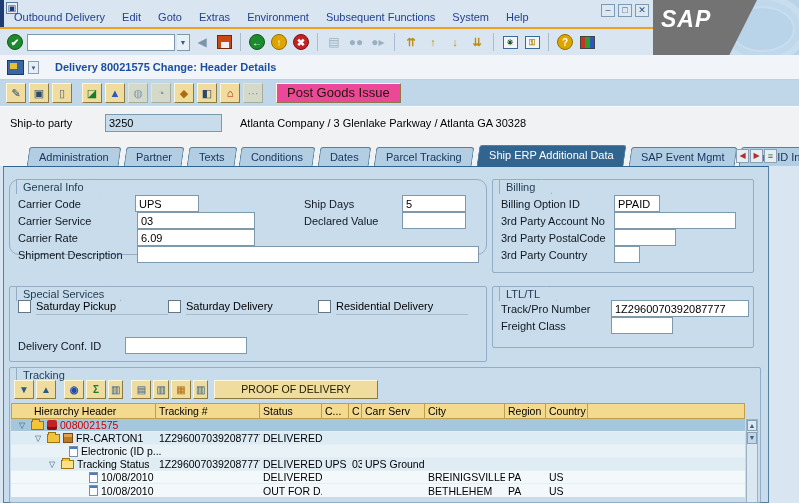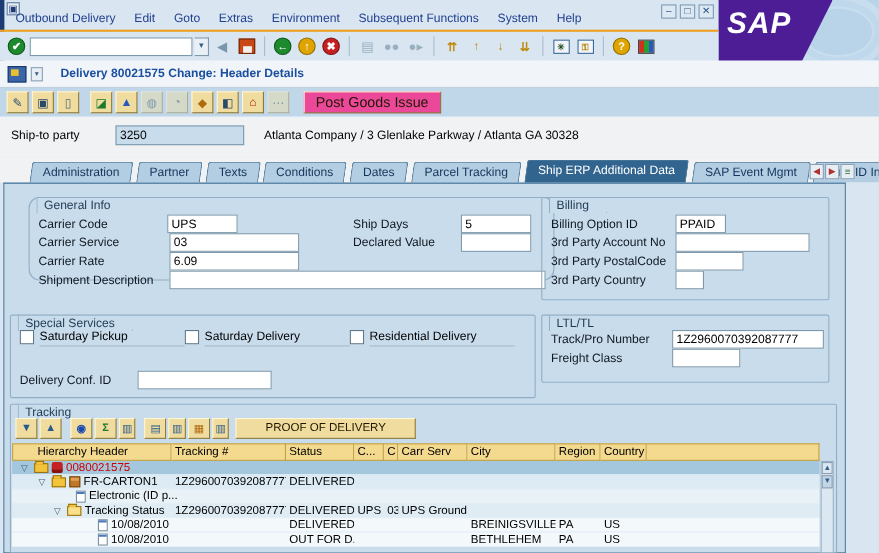--- a/index.html
+++ b/index.html
@@ -14,23 +14,23 @@
               border:1px solid #5a7aa0; color:#1d3c73; font-size:9px; line-height:10px; text-align:center; }
   .menubar { position:absolute; left:14px; top:11px; height:16px; display:flex; gap:17px;
              color:#23418f; font-size:11px; white-space:nowrap; }
   .menubar span { cursor:default; }
   .win-controls { position:absolute; right:150px; top:4px; display:flex; gap:3px; }
   .win-btn { width:14px; height:13px; background:#dce8f2; border:1px solid #7d9ab5; color:#2a5080;
              font-size:9px; line-height:11px; text-align:center; }
   .logo-block { position:absolute; right:0; top:0; width:146px; height:55px; background:#b9d4e9; }
   .logo-ripple { position:absolute; right:4px; top:6px; width:66px; height:46px; border-radius:50%;
                  border:2px solid #cfe2f0; box-shadow:0 0 0 6px #c4dbec, 0 0 0 12px #cfe2f0; opacity:.7; }
-  .logo-sap { position:absolute; left:0; top:0; width:104px; height:62px; background:#4c1d95;
+  .logo-sap { position:absolute; left:0; top:0; width:104px; height:62px; background:#737373;
               clip-path:polygon(0 0,100% 0,70% 100%,0 100%); color:#fff; font-weight:bold;
-              font-style:italic; font-size:27px; padding:6px 0 0 8px; letter-spacing:1px; }
+              font-style:italic; font-size:23px; padding:6px 0 0 8px; letter-spacing:1px; }
   .orange-line { position:absolute; left:0; top:27px; width:653px; height:2px; background:#f0a020; }
 
   .toolbar { position:absolute; left:0; top:29px; width:653px; height:26px; background:#d9e6f2;
              display:flex; align-items:center; padding-left:5px; gap:2px; }
   .tbtn { width:20px; height:20px; display:flex; align-items:center; justify-content:center;
           font-size:12px; border:1px solid transparent; }
   .circle { width:16px; height:16px; border-radius:50%; color:#fff; font-size:10px; line-height:15px;
             text-align:center; font-weight:bold; }
   .c-green { background:#1e8a2e; border:1px solid #0c5a18; }
   .c-yellow{ background:#e0a400; border:1px solid #907000; }
@@ -270,21 +270,21 @@
       <div class="sbtn">◀</div>
       <div class="sbtn">▶</div>
       <div class="sbtn list">≡</div>
     </div>
   </div>
 
   <div class="rightmargin"></div>
 
   <div class="panel">
 
-    <div class="gbox" style="left:22px; top:12px; width:478px; height:76px;border-radius:10px;">
+    <div class="gbox" style="left:5px; top:12px; width:478px; height:76px;border-radius:10px;">
       <div class="gtitle">General Info</div>
       <div class="flabel" style="left:8px; top:18px;">Carrier Code</div>
       <input class="finput" style="left: 125px; top: 15px; width: 64px;" value="UPS">
       <div class="flabel" style="left:294px; top:18px;">Ship Days</div>
       <input class="finput" style="left: 392px; top: 15px; width: 64px;" value="5">
 
       <div class="flabel" style="left:8px; top:35px;">Carrier Service</div>
       <input class="finput" style="left: 127px; top: 32px; width: 118px;" value="03">
       <div class="flabel" style="left:294px; top:35px;">Declared Value</div>
       <input class="finput" style="left: 392px; top: 32px; width: 64px;" value="">

